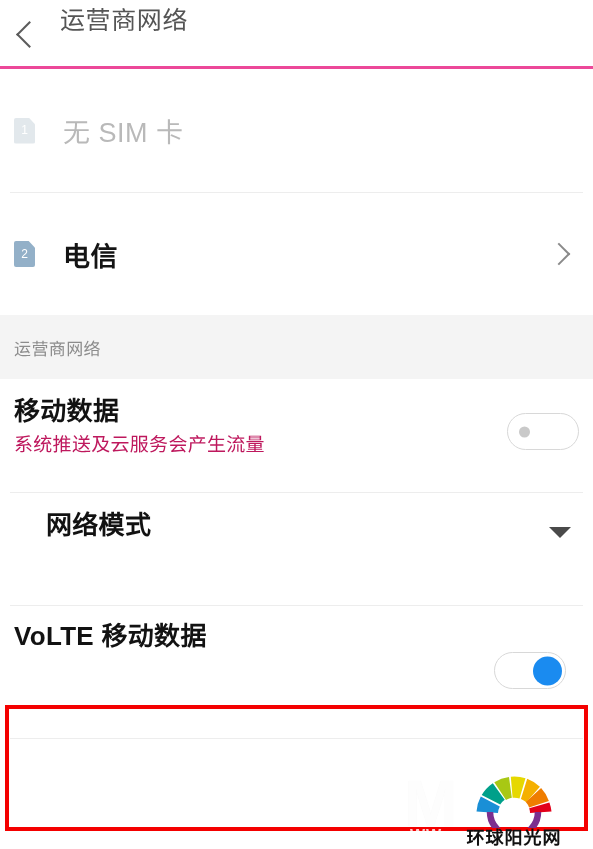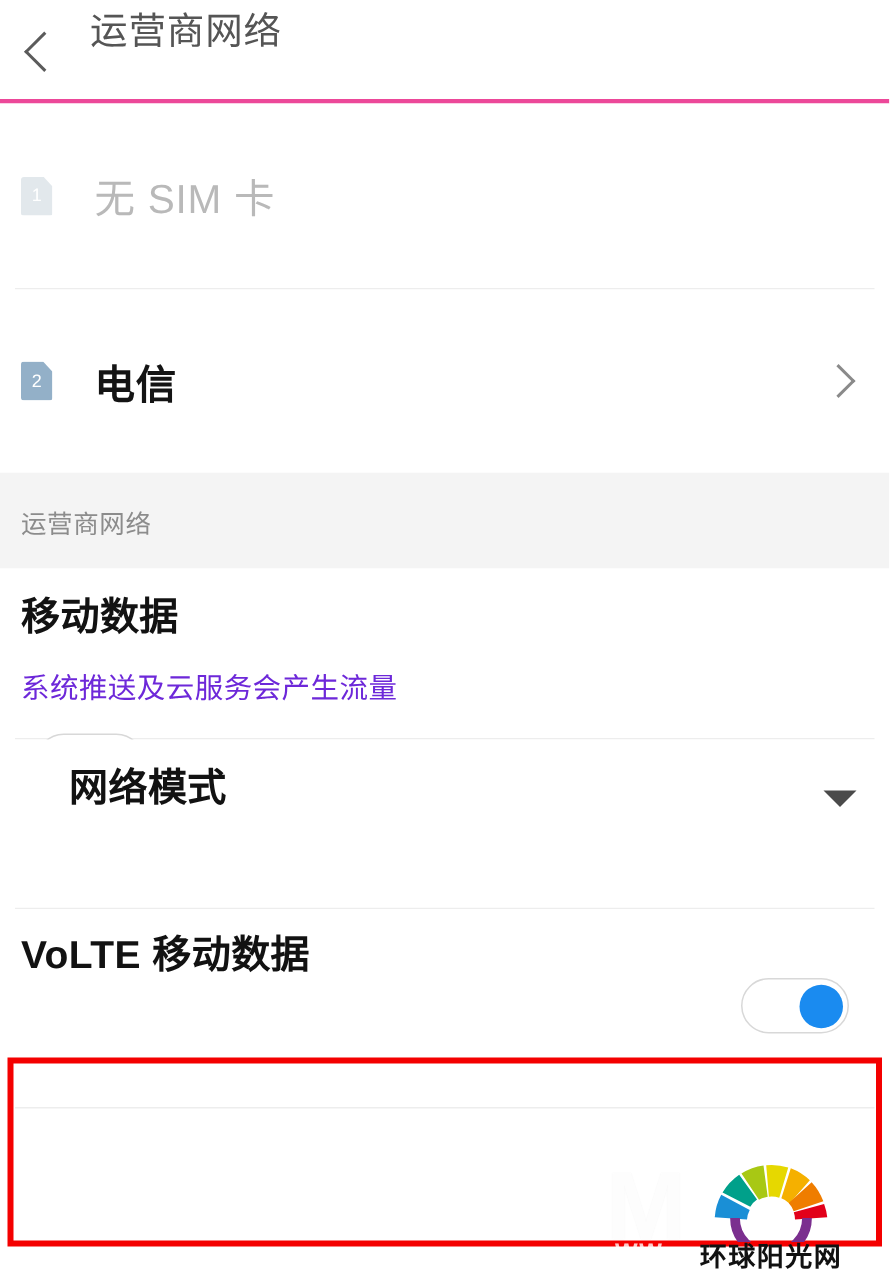--- a/index.html
+++ b/index.html
@@ -145,24 +145,24 @@
   .setting-texts { flex: 1 1 auto; min-width: 0; }
   .setting-title {
     font-size: 26px;
     color: #121212;
     font-weight: 700;
     letter-spacing: 0.3px;
     line-height: 1.15;
   }
   .setting-sub {
     font-size: 19px;
-    color: #6d28d9;
+    color: #be185d;
     letter-spacing: 0.3px;
     line-height: 1.35;
-    margin-top: 20px;
+    margin-top: 5px;
   }
   .setting-ctrl {
     flex: 0 0 auto;
     display: flex;
     align-items: center;
     justify-content: flex-end;
     padding-top: 16px;
     margin-left: 10px;
   }
 
@@ -299,21 +299,21 @@
     <span class="sim-badge active">2</span>
     <span class="row-title-lg strong">电信</span>
     <span class="spacer"></span>
     <span class="chev-right"></span>
   </div>
 
   <div class="section-band">
     <span class="section-label">运营商网络</span>
   </div>
 
-  <div class="setting-row" style="height:113px;flex-direction:column;">
+  <div class="setting-row" style="height:113px;">
     <div class="setting-texts">
       <div class="setting-title">移动数据</div>
       <div class="setting-sub">系统推送及云服务会产生流量</div>
     </div>
     <div class="setting-ctrl">
       <div class="toggle off">
         <span class="knob"></span>
       </div>
     </div>
   </div>

